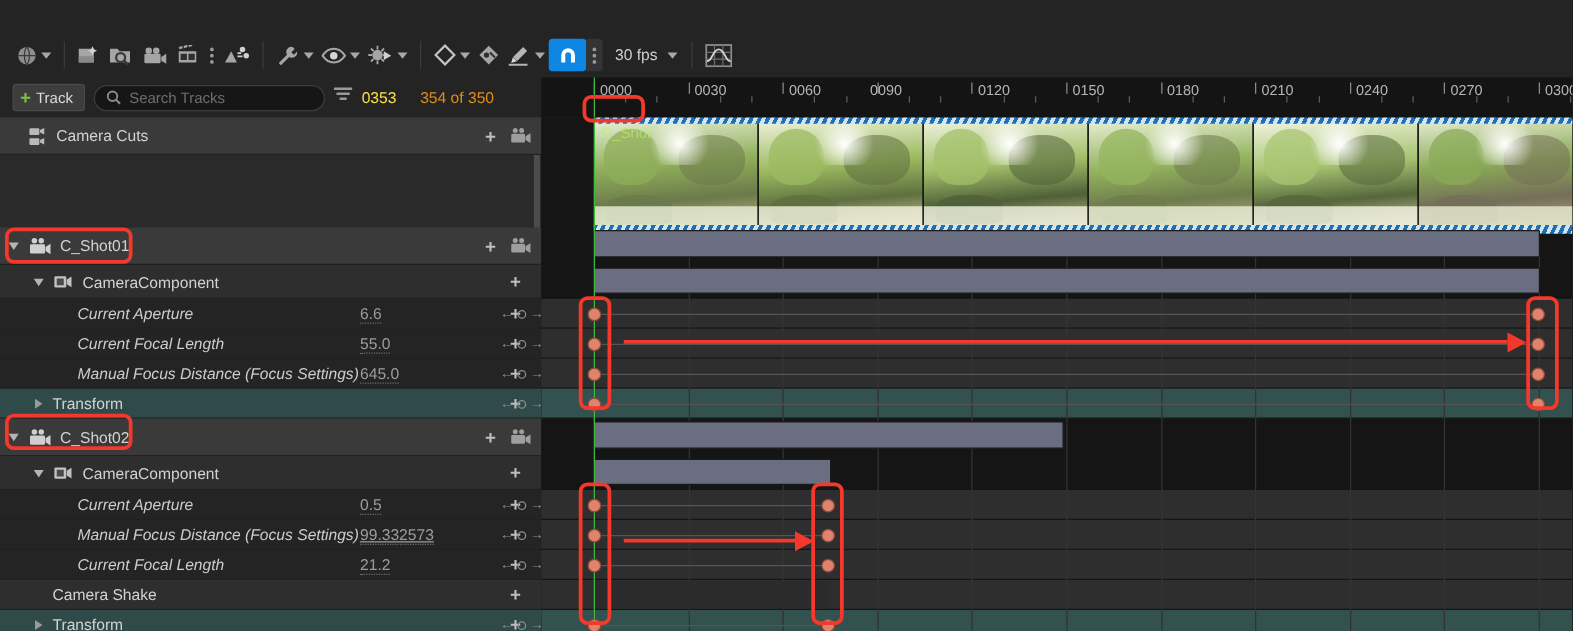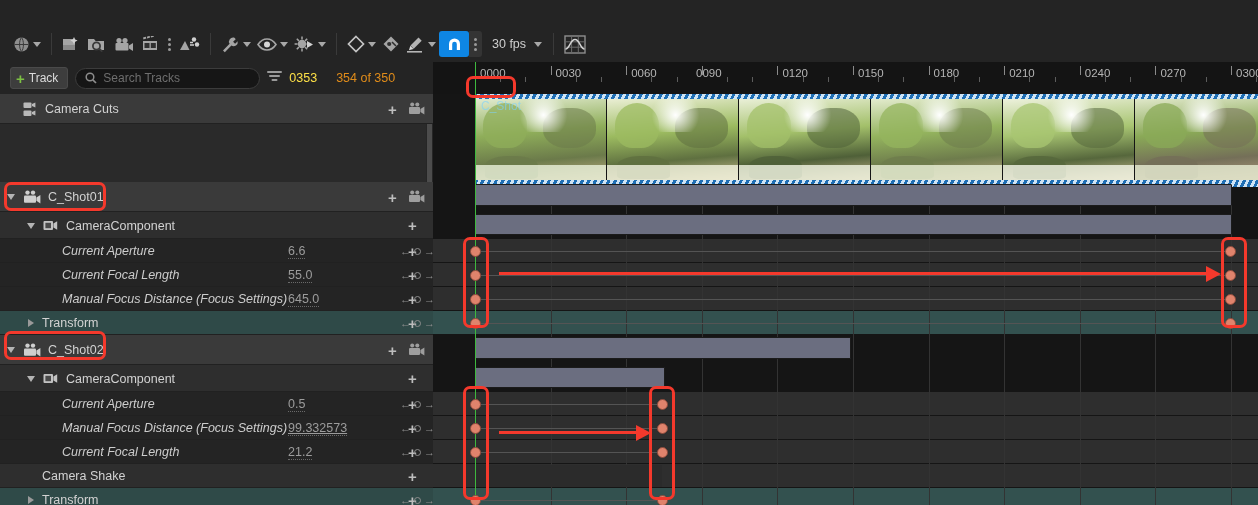--- a/index.html
+++ b/index.html
@@ -625,21 +625,21 @@
           <div style="position:absolute;left:30%;top:2%;width:45%;height:40%;background:radial-gradient(circle,#ffffff 0%,rgba(255,255,255,0) 70%);"></div>
         </div>
         <div class="thumbcell" style="left: 660px; width: 131px;">
           <div style="position:absolute;inset:0;background:linear-gradient(175deg,#e6ecd2 0%,#8aa957 42%,#746f58 72%,#b6a183 100%);"></div>
           <div style="position:absolute;left:6%;top:8%;width:34%;height:52%;border-radius:50% 50% 40% 40%;background:#8aa957;opacity:.75;"></div>
           <div style="position:absolute;right:8%;top:14%;width:40%;height:46%;border-radius:45%;background:#746f58;opacity:.55;"></div>
           <div style="position:absolute;left:8%;bottom:4%;width:40%;height:26%;border-radius:44% 44% 14% 14%;background:#746f58;opacity:.85;"></div>
           <div style="position:absolute;left:0;bottom:0;width:100%;height:20%;background:#e6ecd2;opacity:.82;"></div>
           <div style="position:absolute;left:30%;top:2%;width:45%;height:40%;background:radial-gradient(circle,#ffffff 0%,rgba(255,255,255,0) 70%);"></div>
         </div>
-        <div class="shake-label" style="left: 6px; top: 3px; color: #7dd3fc; opacity: 0.62; font-size: 12px;">C_Shot</div>
+        <div class="shake-label" style="left: 6px; top: 3px; color: #bef264; opacity: 0.62; font-size: 12px;">C_Shot</div>
       </div>
       <div class="hatch" style="left: 42px; top: -2px; width: 790px;"></div>
       <div class="hatch" style="left: 42px; top: 86px; width: 790px;"></div>
       <div class="section-bar" style="left: 42px; top: 90px; width: 757px; height: 22px;"></div>
       <div class="section-bar" style="left: 42px; top: 120px; width: 757px; height: 21px;"></div>
       <div class="section-bar" style="left: 42px; top: 243px; width: 376px; height: 22px;"></div>
       <div class="section-bar" style="left: 42px; top: 273px; width: 190px; height: 21px;"></div>
       <div class="keyline" style="left: 42px; top: 157px; width: 755px;"></div>
       <div class="keydot" style="left: 36.5px; top: 151.5px;"></div>
       <div class="keydot" style="left: 791.5px; top: 151.5px;"></div>

